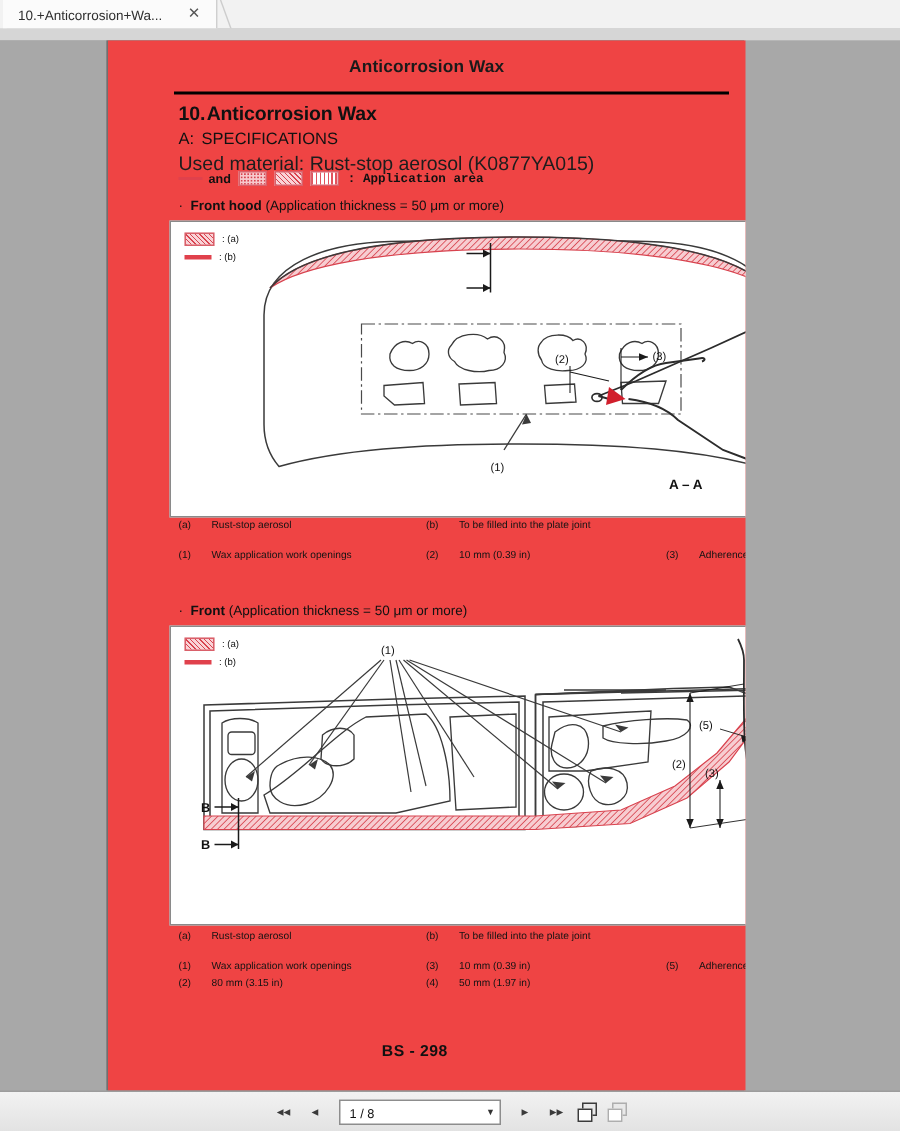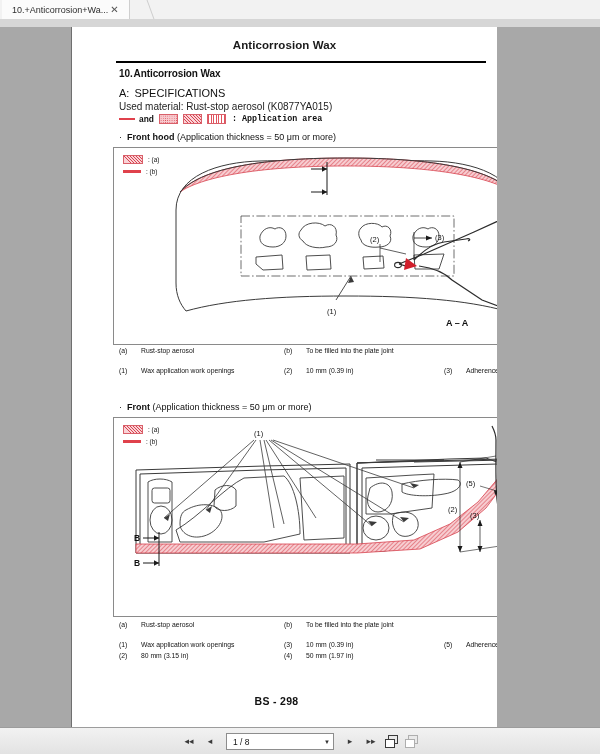--- a/index.html
+++ b/index.html
@@ -10,21 +10,21 @@
     -webkit-font-smoothing:antialiased;
   }
   
   #app{position:relative;width:600px;height:754px;}
   .tabstrip{
     position:absolute;left:0;top:0;width:600px;height:19px;
     background:#f2f2f2;border-bottom:1px solid #b9b9b9;
   }
   .tab{
     position:absolute;left:2px;top:0;height:19px;
-    display:flex;align-items:center;gap:0;
+    display:flex;align-items:center;gap:15px;
     padding:0 8px 0 10px;background:#fbfbfb;
     border-right:1px solid #cfcfcf;
     font-size:9px;color:#2e2e2e;white-space:nowrap;
   }
   .tab-slant-l,.tab-slant-r{
     position:absolute;top:0;width:8px;height:19px;
     background:#f2f2f2;
   }
   .tab-slant-l{left:0;transform:skewX(-20deg);}
   .tab-close{
@@ -44,47 +44,47 @@
     position:absolute;left:0;top:27px;width:600px;height:700px;
     background:#a8a8a8;
   }
   .sidebar-rail{
     position:absolute;left:0;top:0;width:71px;height:700px;
     background:#a8a8a8;border-right:1px solid #8e8e8e;
   }
   
   .page{
     position:absolute;left:72px;top:0px;width:425px;height:700px;
-    background:#ffffff;
+    background:#ef4444;
     box-shadow:-1px 0 0 #6f6f6f;
     overflow:hidden;
   }
   .page-inner{position:absolute;left:0;top:0;right:0;bottom:0;}
 
   .doc-header{
     position:absolute;left:0;right:0;top:12px;
     text-align:center;font-size:11.5px;font-weight:bold;color:#1a1a1a;
     letter-spacing:.1px;
   }
   .header-rule{
     position:absolute;left:44px;right:11px;top:34px;height:2.4px;background:#000;
   }
   .sec-title{
     position:absolute;left:47px;top:41px;
-    font-size:10px;font-weight:bold;color:#111;letter-spacing:-.1px;
+    font-size:13px;font-weight:bold;color:#111;letter-spacing:-.1px;
   }
   .sec-title .num{margin-right:1px;}
   .sub-title{
     position:absolute;left:47px;top:60px;
     font-size:11px;font-weight:normal;color:#111;
   }
   .sub-title .ltr{margin-right:5px;}
   .used-material{
     position:absolute;left:47px;top:74px;
-    font-size:10px;color:#1d1d1d;
+    font-size:13px;color:#1d1d1d;
   }
   .legend-line{
     position:absolute;left:47px;top:86px;height:12px;
     display:flex;align-items:center;font-size:8.4px;color:#111;
   }
   .lg-dash{display:inline-block;width:16px;height:2.4px;background:#e0414c;margin-right:4px;}
   .lg-and{font-weight:bold;margin-right:5px;}
   .sw{display:inline-block;width:17px;height:8px;margin-right:5px;border:1px solid #d9606a;}
   .sw-dots{
     background-color:#f7c9cd;

